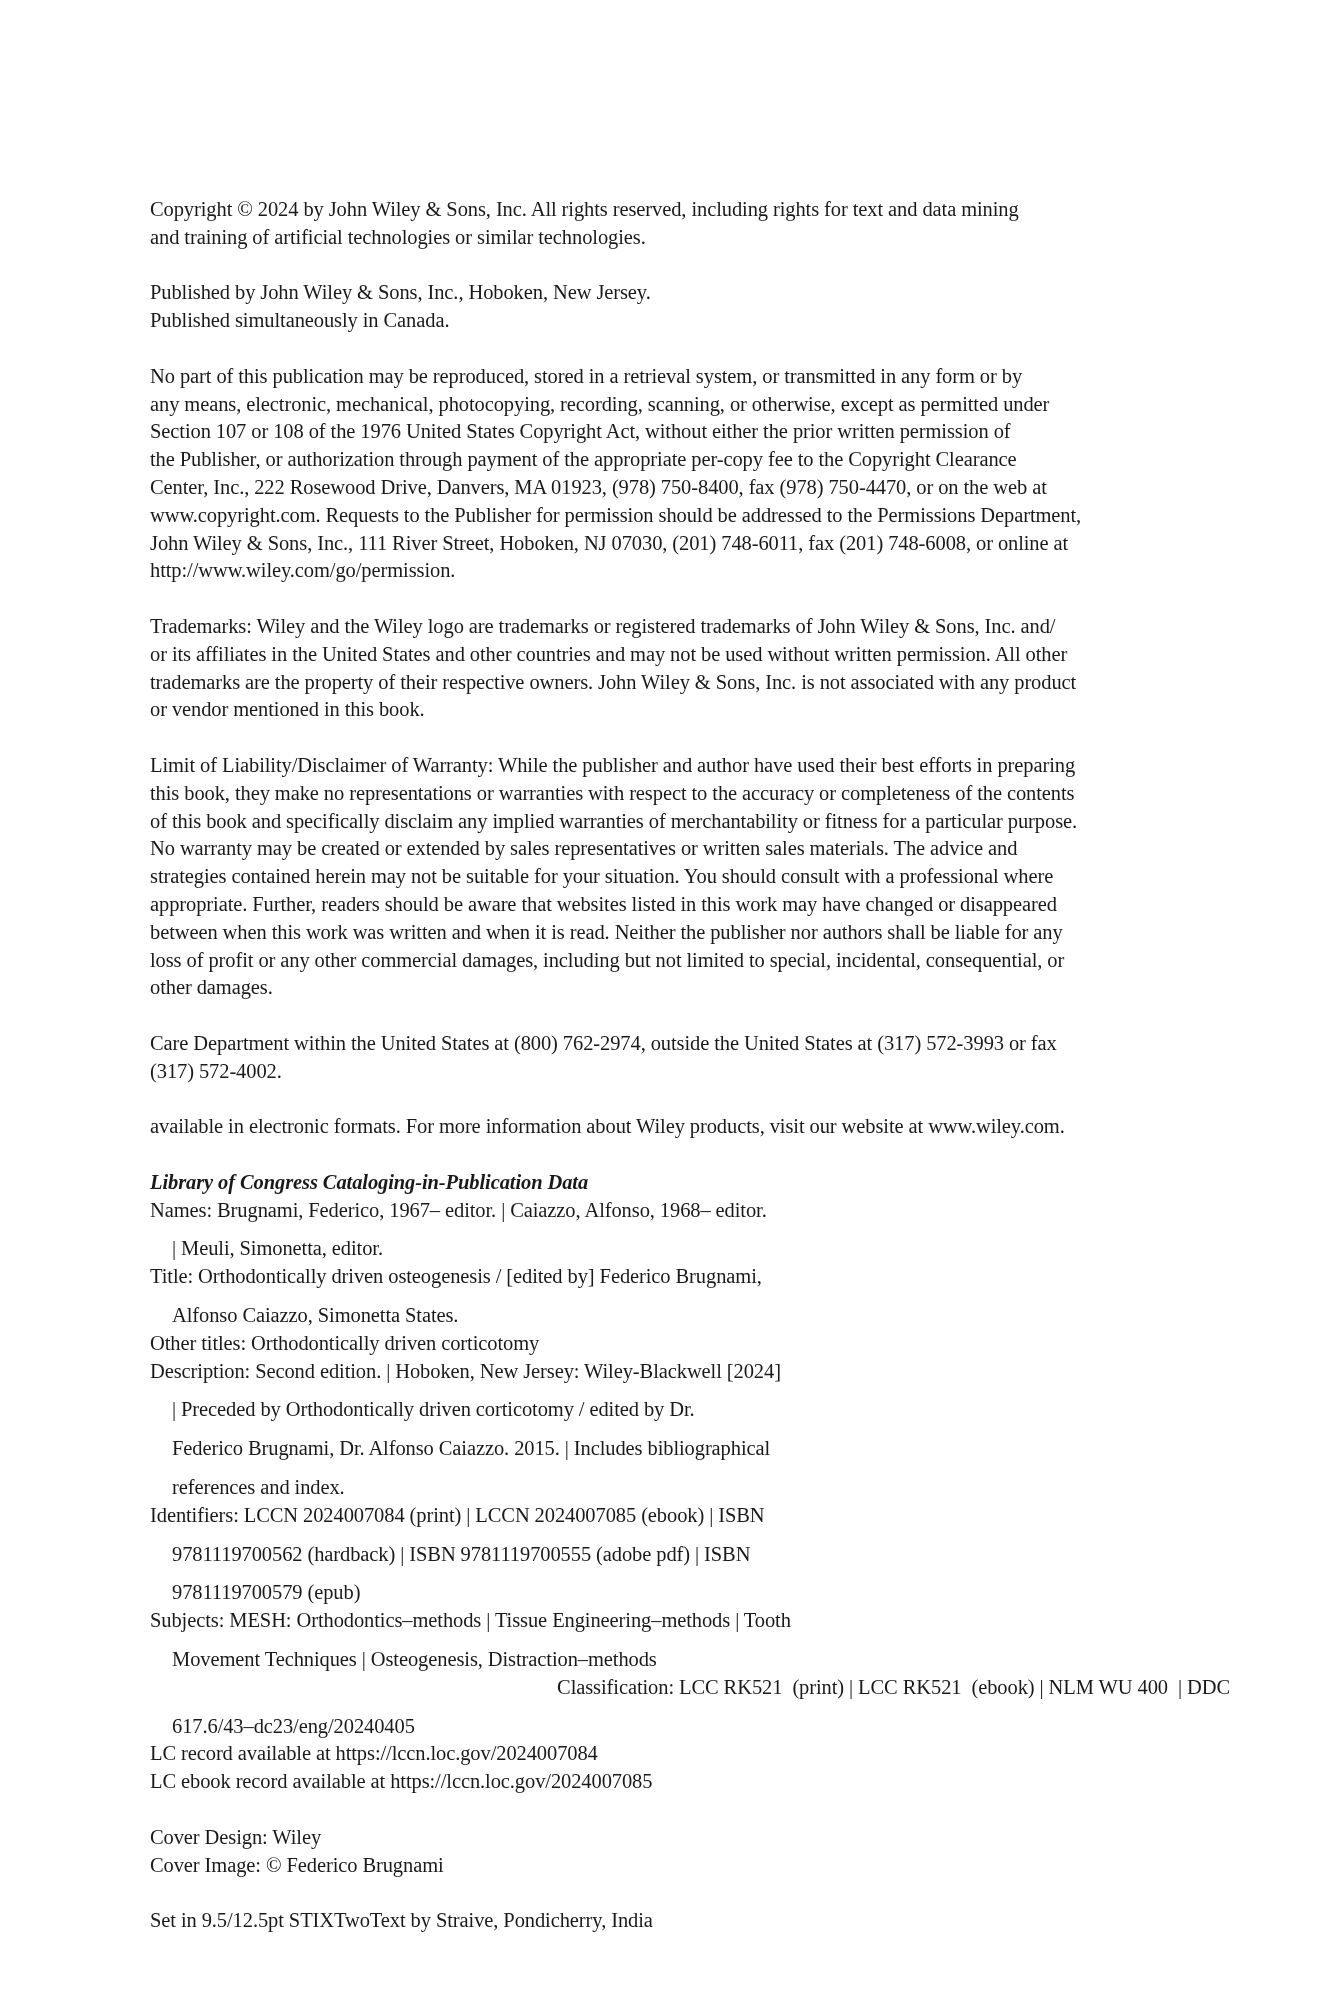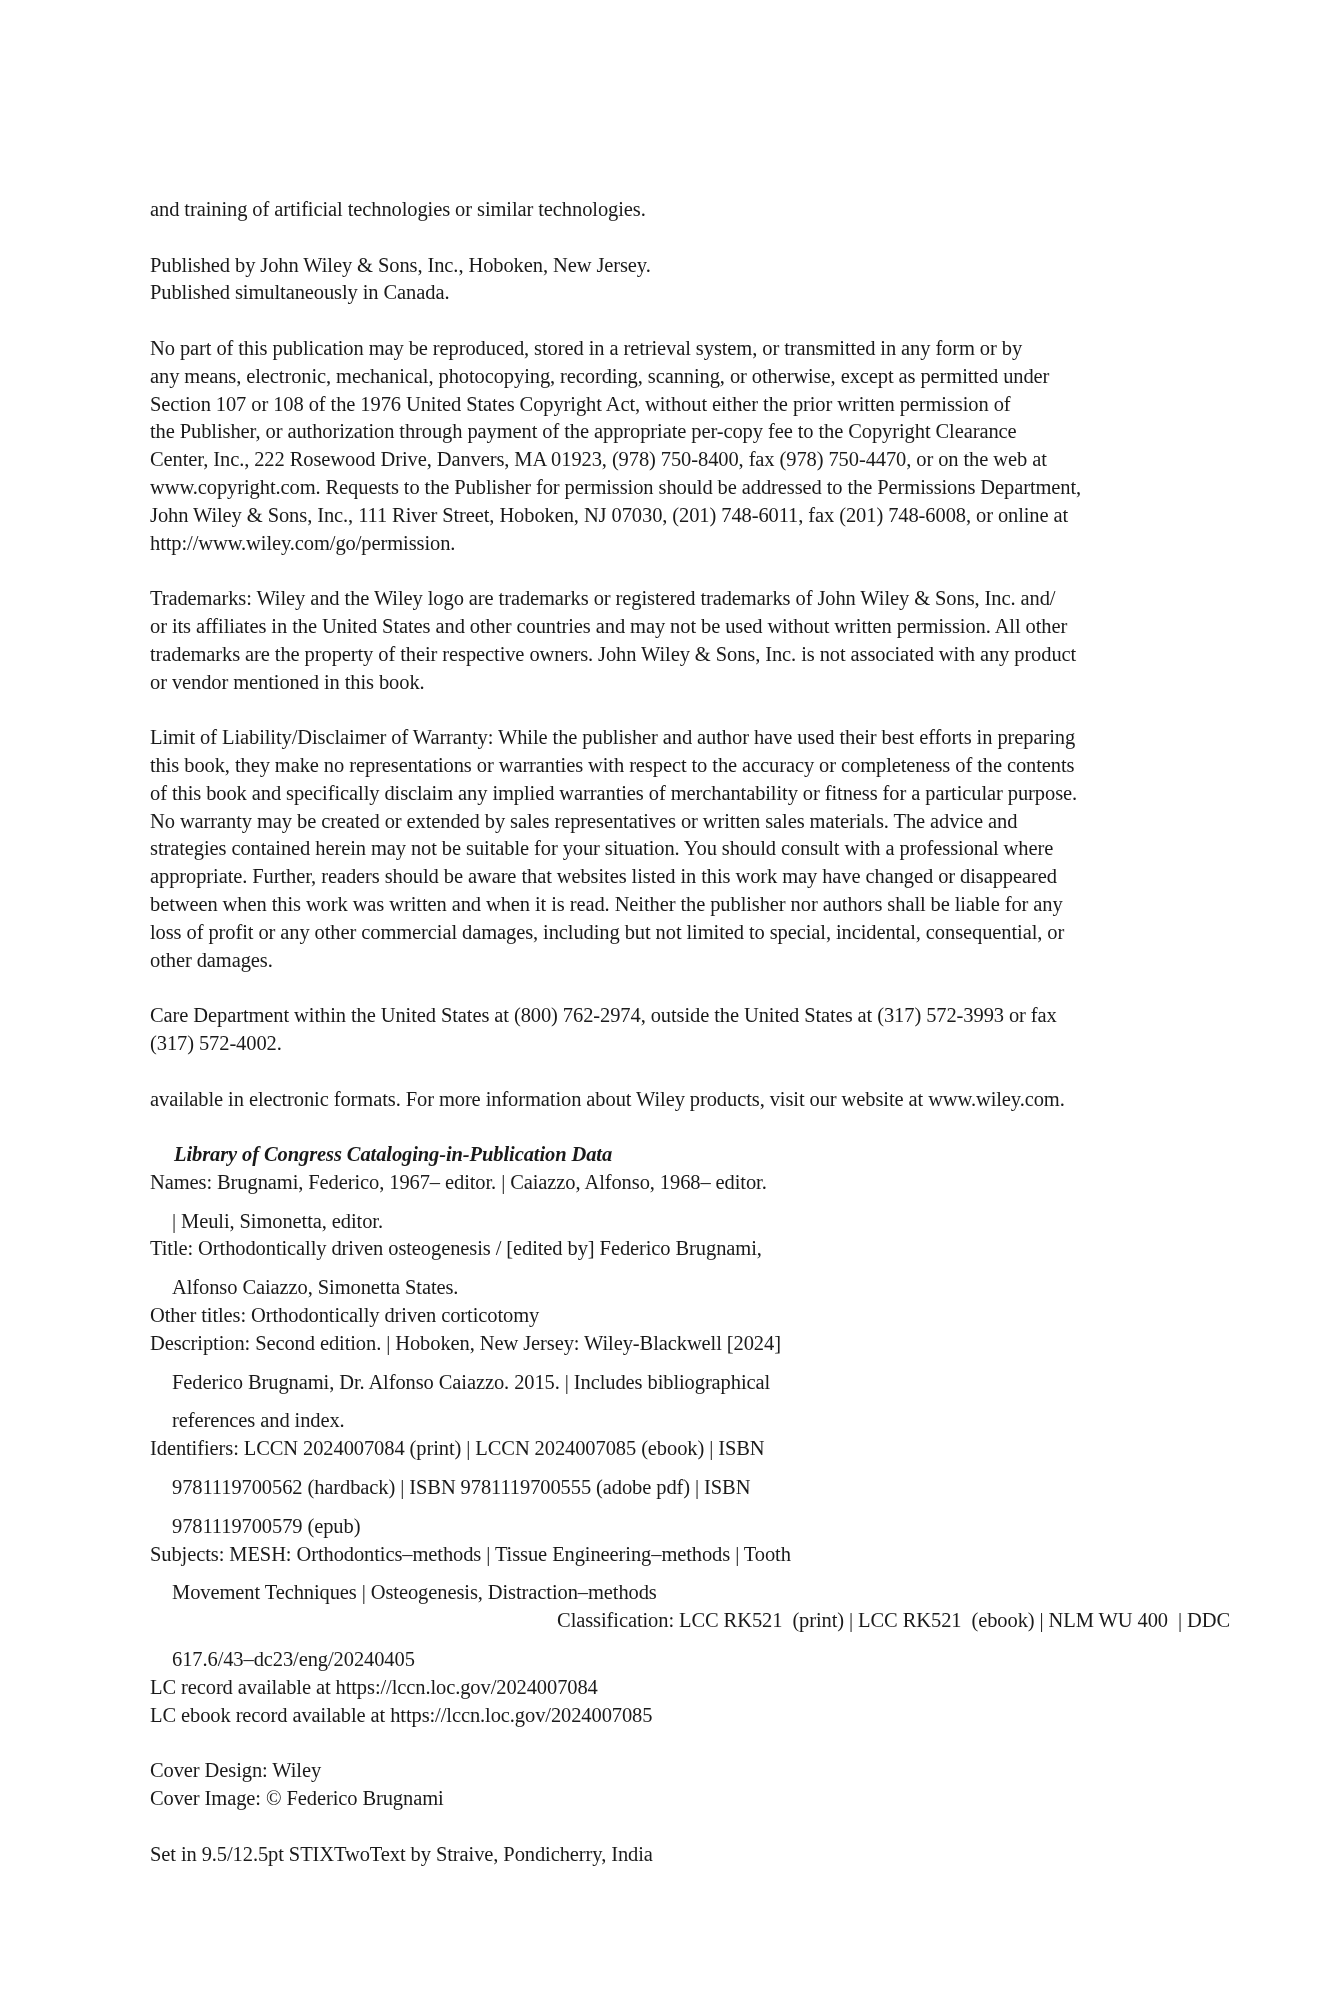--- a/index.html
+++ b/index.html
@@ -28,38 +28,38 @@
       margin: 0 0 27.8px 0;
     }
     .line {
       display: block;
       white-space: nowrap;
     }
     .cip-heading {
       display: block;
       font-style: italic;
       font-weight: bold;
-      margin-left: 24px;
     }
     .cip-entry {
       display: block;
     }
     .indent {
       display: block;
       padding-left: 22px;
       white-space: nowrap;
       margin-top: 11px;
     }
   </style>
 </head>
 <body>
 
 <div class="page">
 
   <p class="para">
+    <span class="line">Copyright © 2024 by John Wiley &amp; Sons, Inc. All rights reserved, including rights for text and data mining</span>
     <span class="line">and training of artificial technologies or similar technologies.</span>
   </p>
 
   <p class="para">
     <span class="line">Published by John Wiley &amp; Sons, Inc., Hoboken, New Jersey.</span>
     <span class="line">Published simultaneously in Canada.</span>
   </p>
 
   <p class="para">
     <span class="line">No part of this publication may be reproduced, stored in a retrieval system, or transmitted in any form or by</span>
@@ -112,20 +112,21 @@
       <span class="line">Title: Orthodontically driven osteogenesis / [edited by] Federico Brugnami,</span>
       <span class="indent">Alfonso Caiazzo, Simonetta States.</span>
     </div>
 
     <div class="cip-entry">
       <span class="line">Other titles: Orthodontically driven corticotomy</span>
     </div>
 
     <div class="cip-entry">
       <span class="line">Description: Second edition. | Hoboken, New Jersey: Wiley-Blackwell [2024]</span>
+      <span class="indent">| Preceded by Orthodontically driven corticotomy / edited by Dr.</span>
       <span class="indent">Federico Brugnami, Dr. Alfonso Caiazzo. 2015. | Includes bibliographical</span>
       <span class="indent">references and index.</span>
     </div>
 
     <div class="cip-entry">
       <span class="line">Identifiers: LCCN 2024007084 (print) | LCCN 2024007085 (ebook) | ISBN</span>
       <span class="indent">9781119700562 (hardback) | ISBN 9781119700555 (adobe pdf) | ISBN</span>
       <span class="indent">9781119700579 (epub)</span>
     </div>
 

